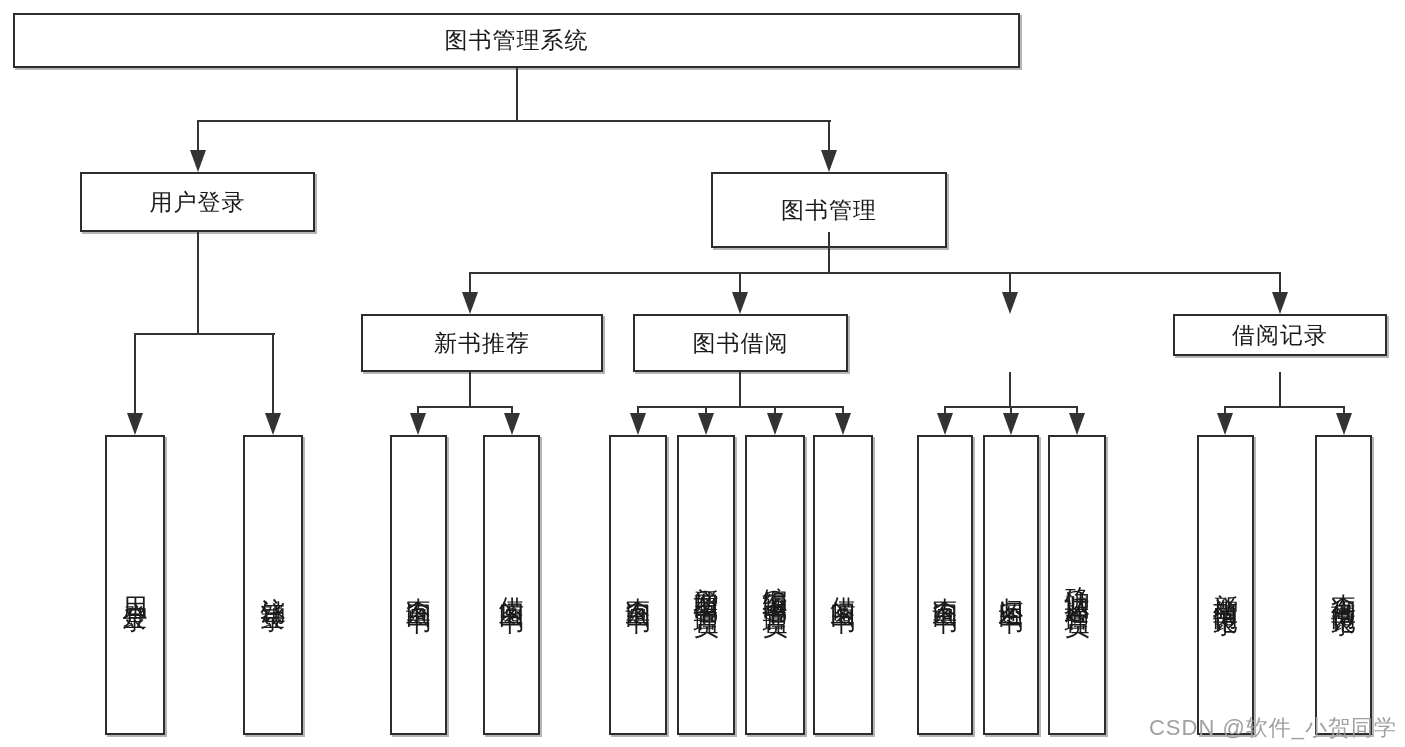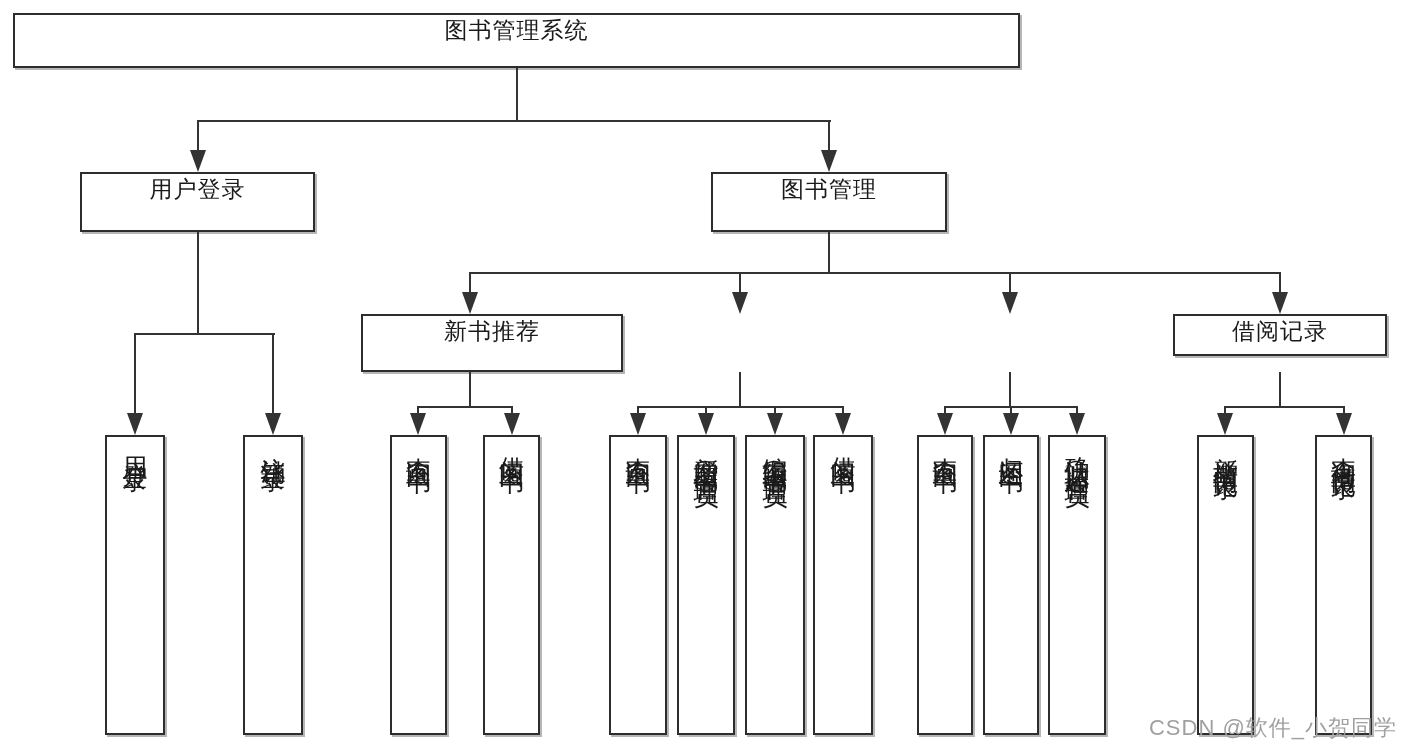--- a/index.html
+++ b/index.html
@@ -14,21 +14,21 @@
   }
 
   
   .node {
     position: absolute;
     box-sizing: border-box;
     background: #ffffff;
     border: 2px solid #2d2d2d;
     box-shadow: 2px 2px 0 rgba(45,45,45,0.35);
     display: flex;
-    align-items: flex-start;
+    align-items: center;
     justify-content: center;
     color: #1a1a1a;
   }
   .node.h {
     font-size: 23px;
     letter-spacing: 1px;
     white-space: nowrap;
   }
   .node.v {
     font-size: 25px;
@@ -79,21 +79,21 @@
   <div class="vline" style="left:516px; top:68px; height:52px;"></div>
   <div class="hline" style="left:197px; top:120px; width:634px;"></div>
   <div class="vline" style="left:197px; top:120px; height:32px;"></div>
   <div class="arr" style="left:190px; top:150px;"></div>
   <div class="vline" style="left:828px; top:120px; height:32px;"></div>
   <div class="arr" style="left:821px; top:150px;"></div>
 
   <div class="node h" style="left:80px; top:172px; width:235px; height:60px;">
     <span>用户登录</span>
   </div>
-  <div class="node h" style="left:711px; top:172px; width:236px; height:60px;">
+  <div class="node h" style="left:711px; top:172px; width:236px; height:76px;">
     <span>图书管理</span>
   </div>
 
   <div class="vline" style="left:197px; top:232px; height:103px;"></div>
   <div class="hline" style="left:134px; top:333px; width:141px;"></div>
   <div class="vline" style="left:134px; top:333px; height:80px;"></div>
   <div class="arr" style="left:127px; top:413px;"></div>
   <div class="vline" style="left:272px; top:333px; height:80px;"></div>
   <div class="arr" style="left:265px; top:413px;"></div>
 
@@ -101,22 +101,25 @@
   <div class="hline" style="left:469px; top:272px; width:812px;"></div>
   <div class="vline" style="left:469px; top:272px; height:22px;"></div>
   <div class="arr" style="left:462px; top:292px;"></div>
   <div class="vline" style="left:739px; top:272px; height:22px;"></div>
   <div class="arr" style="left:732px; top:292px;"></div>
   <div class="vline" style="left:1009px; top:272px; height:22px;"></div>
   <div class="arr" style="left:1002px; top:292px;"></div>
   <div class="vline" style="left:1279px; top:272px; height:22px;"></div>
   <div class="arr" style="left:1272px; top:292px;"></div>
 
-  <div class="node h" style="left:361px; top:314px; width:262px; height:58px;">
+  <div class="node h" style="left:361px; top:314px; width:242px; height:58px;">
     <span>新书推荐</span>
+  </div>
+  <div class="node h" style="left:633px; top:314px; width:215px; height:58px;">
+    <span>图书借阅</span>
   </div>
   <div class="node h" style="left:1173px; top:314px; width:214px; height:42px;">
     <span>借阅记录</span>
   </div>
 
   <div class="vline" style="left:469px; top:372px; height:36px;"></div>
   <div class="hline" style="left:417px; top:406px; width:96px;"></div>
   <div class="vline" style="left:417px; top:406px; height:9px;"></div>
   <div class="arr" style="left:410px; top:413px;"></div>
   <div class="vline" style="left:511px; top:406px; height:9px;"></div>

